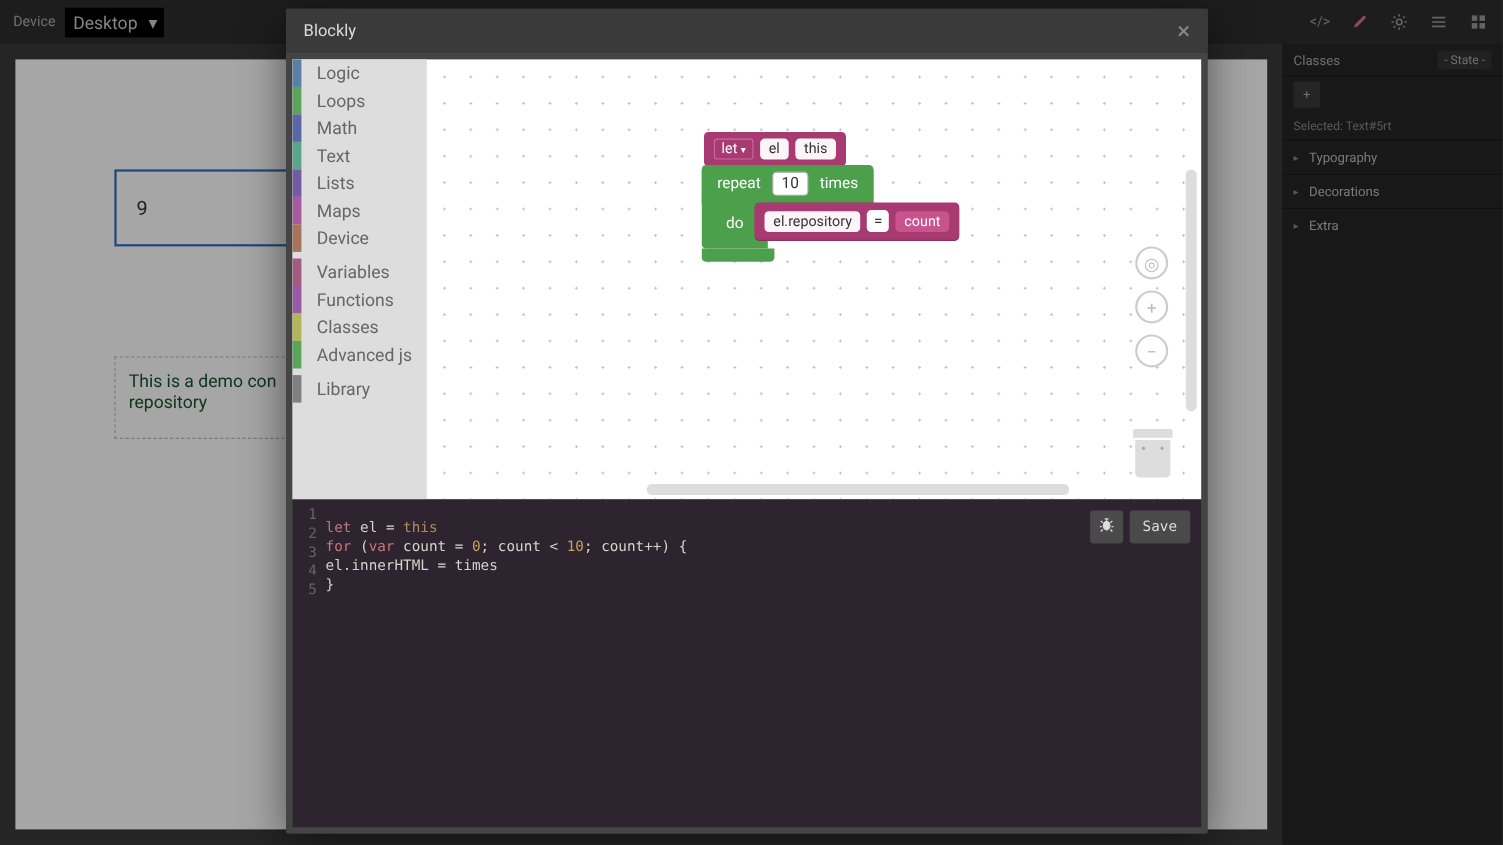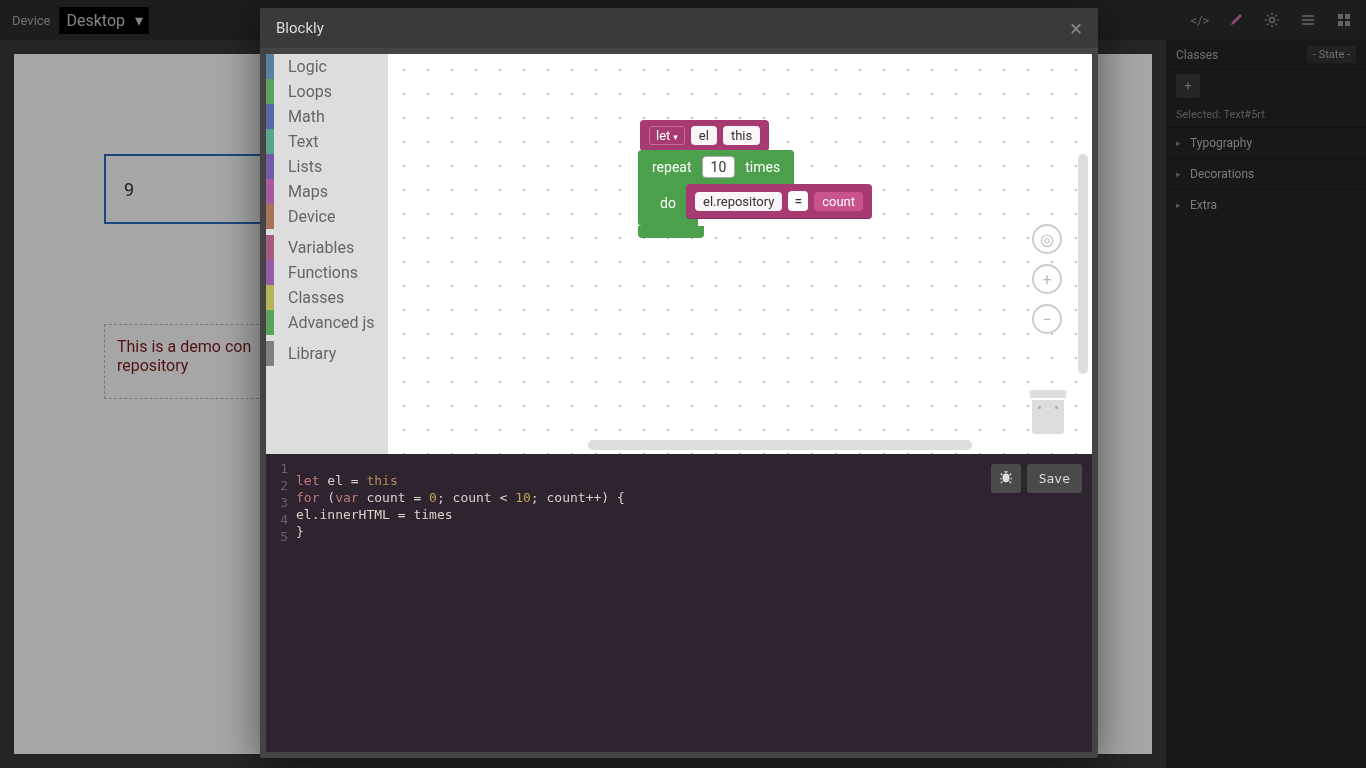--- a/index.html
+++ b/index.html
@@ -12,21 +12,21 @@
 .topbar .device-select { background: #000000; color: #ccc; border: none; padding: 4px 24px 4px 8px; font-size: 16px; position: relative; }
 .topbar .device-select::after { content: "▾"; position: absolute; right: 6px; }
 .topbar-right { margin-left: auto; display: flex; gap: 16px; align-items: center; }
 .topbar-right .icon { width: 20px; height: 20px; display: flex; align-items: center; justify-content: center; color: #999; cursor: pointer; }
 .topbar-right .icon.active { color: #d96fa8; }
 
 
 .canvas-area { position: absolute; top: 40px; left: 0; right: 200px; bottom: 0; background: #3a3a3a; padding: 14px; }
 .canvas-inner { background: #fff; width: 100%; height: 100%; position: relative; }
 .box-9 { position: absolute; top: 100px; left: 90px; width: 160px; height: 70px; border: 2px solid #2a6fbf; background: #fff; display: flex; align-items: center; padding-left: 18px; font-size: 18px; color: #333; }
-.dashed-box { position: absolute; top: 270px; left: 90px; width: 170px; height: 75px; border: 1px dashed #bbb; padding: 12px; font-size: 16px; color: #7f1d1d; }
+.dashed-box { position: absolute; top: 270px; left: 90px; width: 170px; height: 75px; border: 1px dashed #bbb; padding: 12px; font-size: 16px; color: #14532d; }
 
 
 .right-panel { position: absolute; top: 40px; right: 0; width: 200px; bottom: 0; background: #252525; color: #aaa; font-size: 12px; }
 .rp-row { display: flex; align-items: center; padding: 6px 10px; border-bottom: 1px solid #1a1a1a; }
 .rp-row .label { flex: 1; }
 .rp-state { background: #333; padding: 2px 6px; font-size: 11px; }
 .rp-plus { width: 24px; height: 24px; background: #3a3a3a; display: flex; align-items: center; justify-content: center; margin: 4px 10px; border-radius: 2px; }
 .rp-selected { padding: 6px 10px; font-size: 11px; color: #888; }
 .rp-section { padding: 8px 10px 8px 24px; border-top: 1px solid #1a1a1a; position: relative; color: #bbb; cursor: pointer; }
 .rp-section::before { content: "▸"; position: absolute; left: 10px; font-size: 9px; top: 10px; color: #888; }

